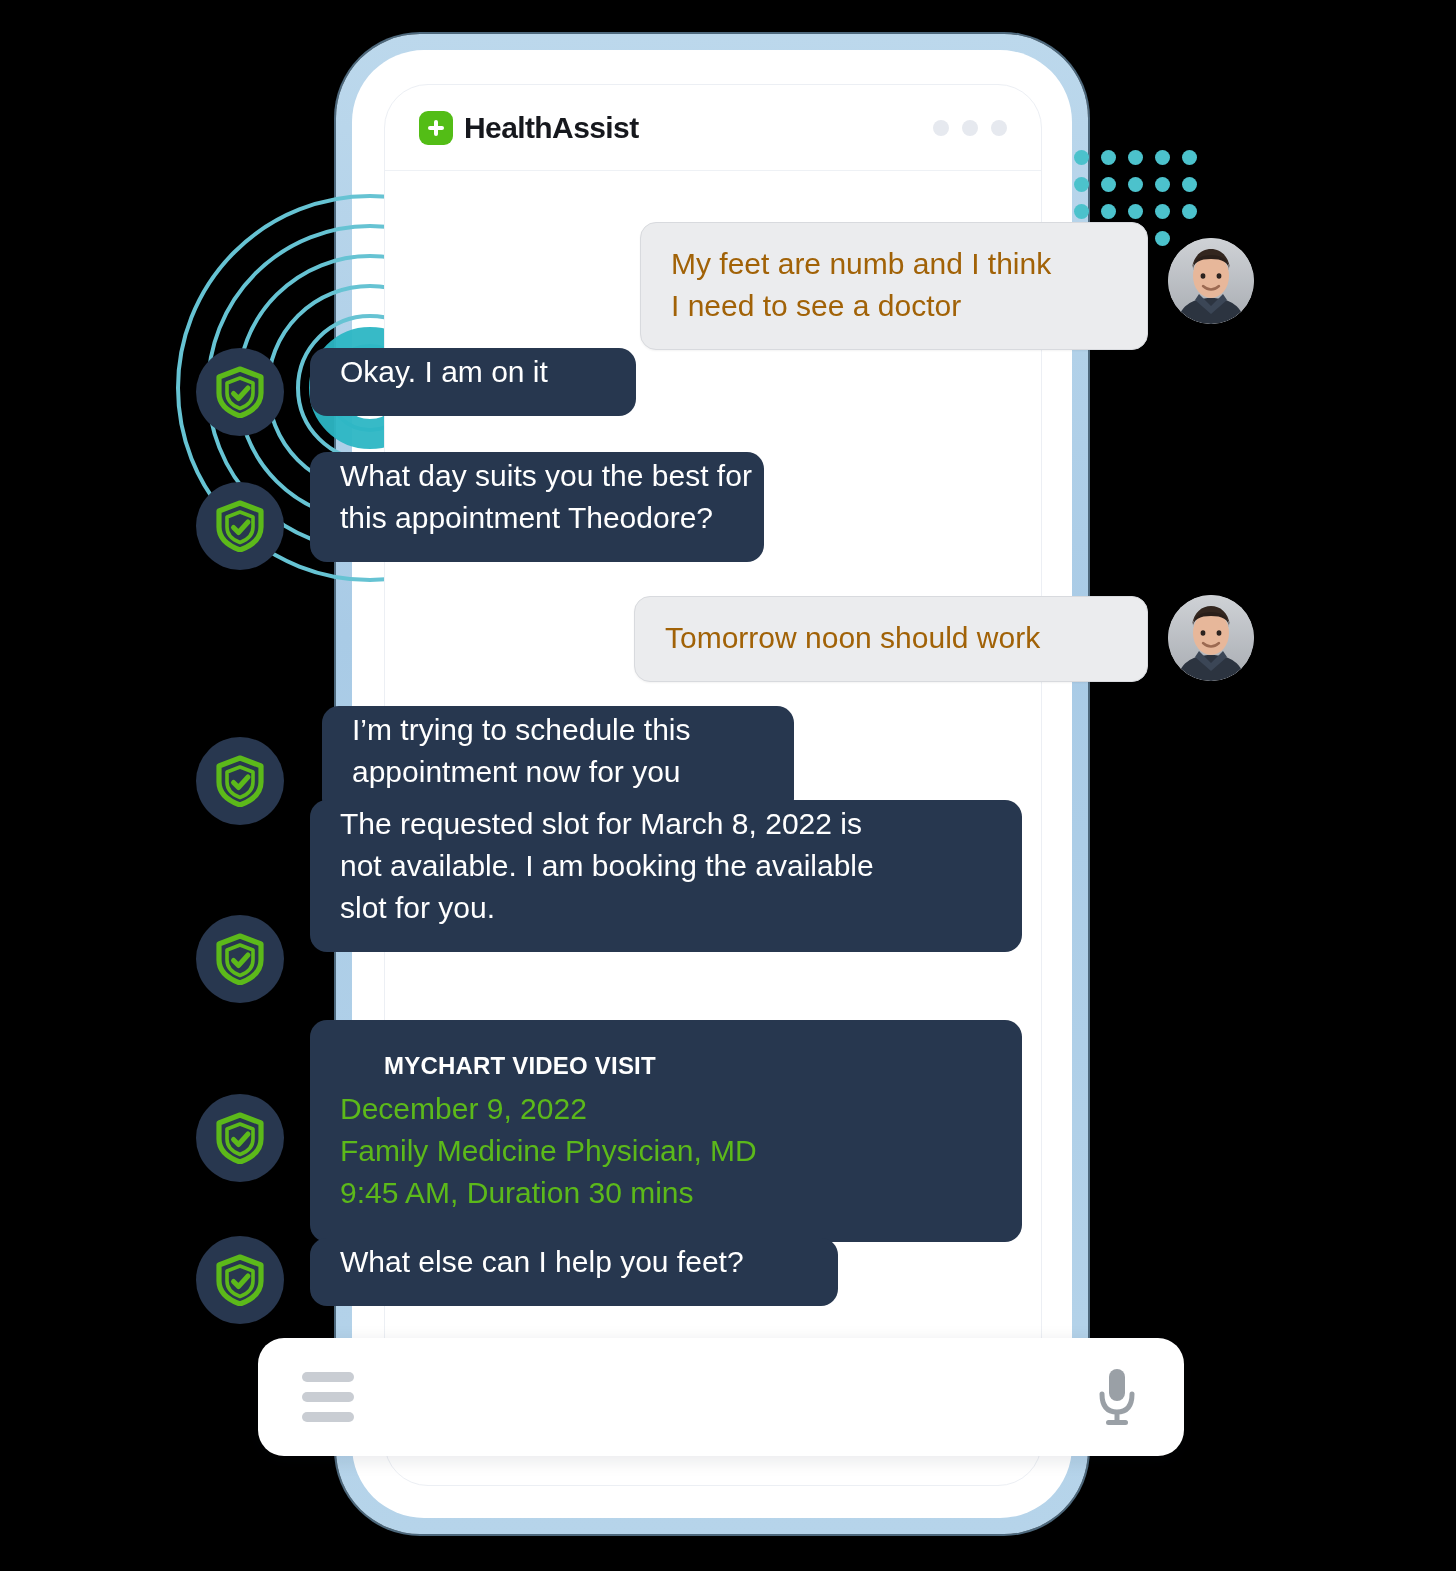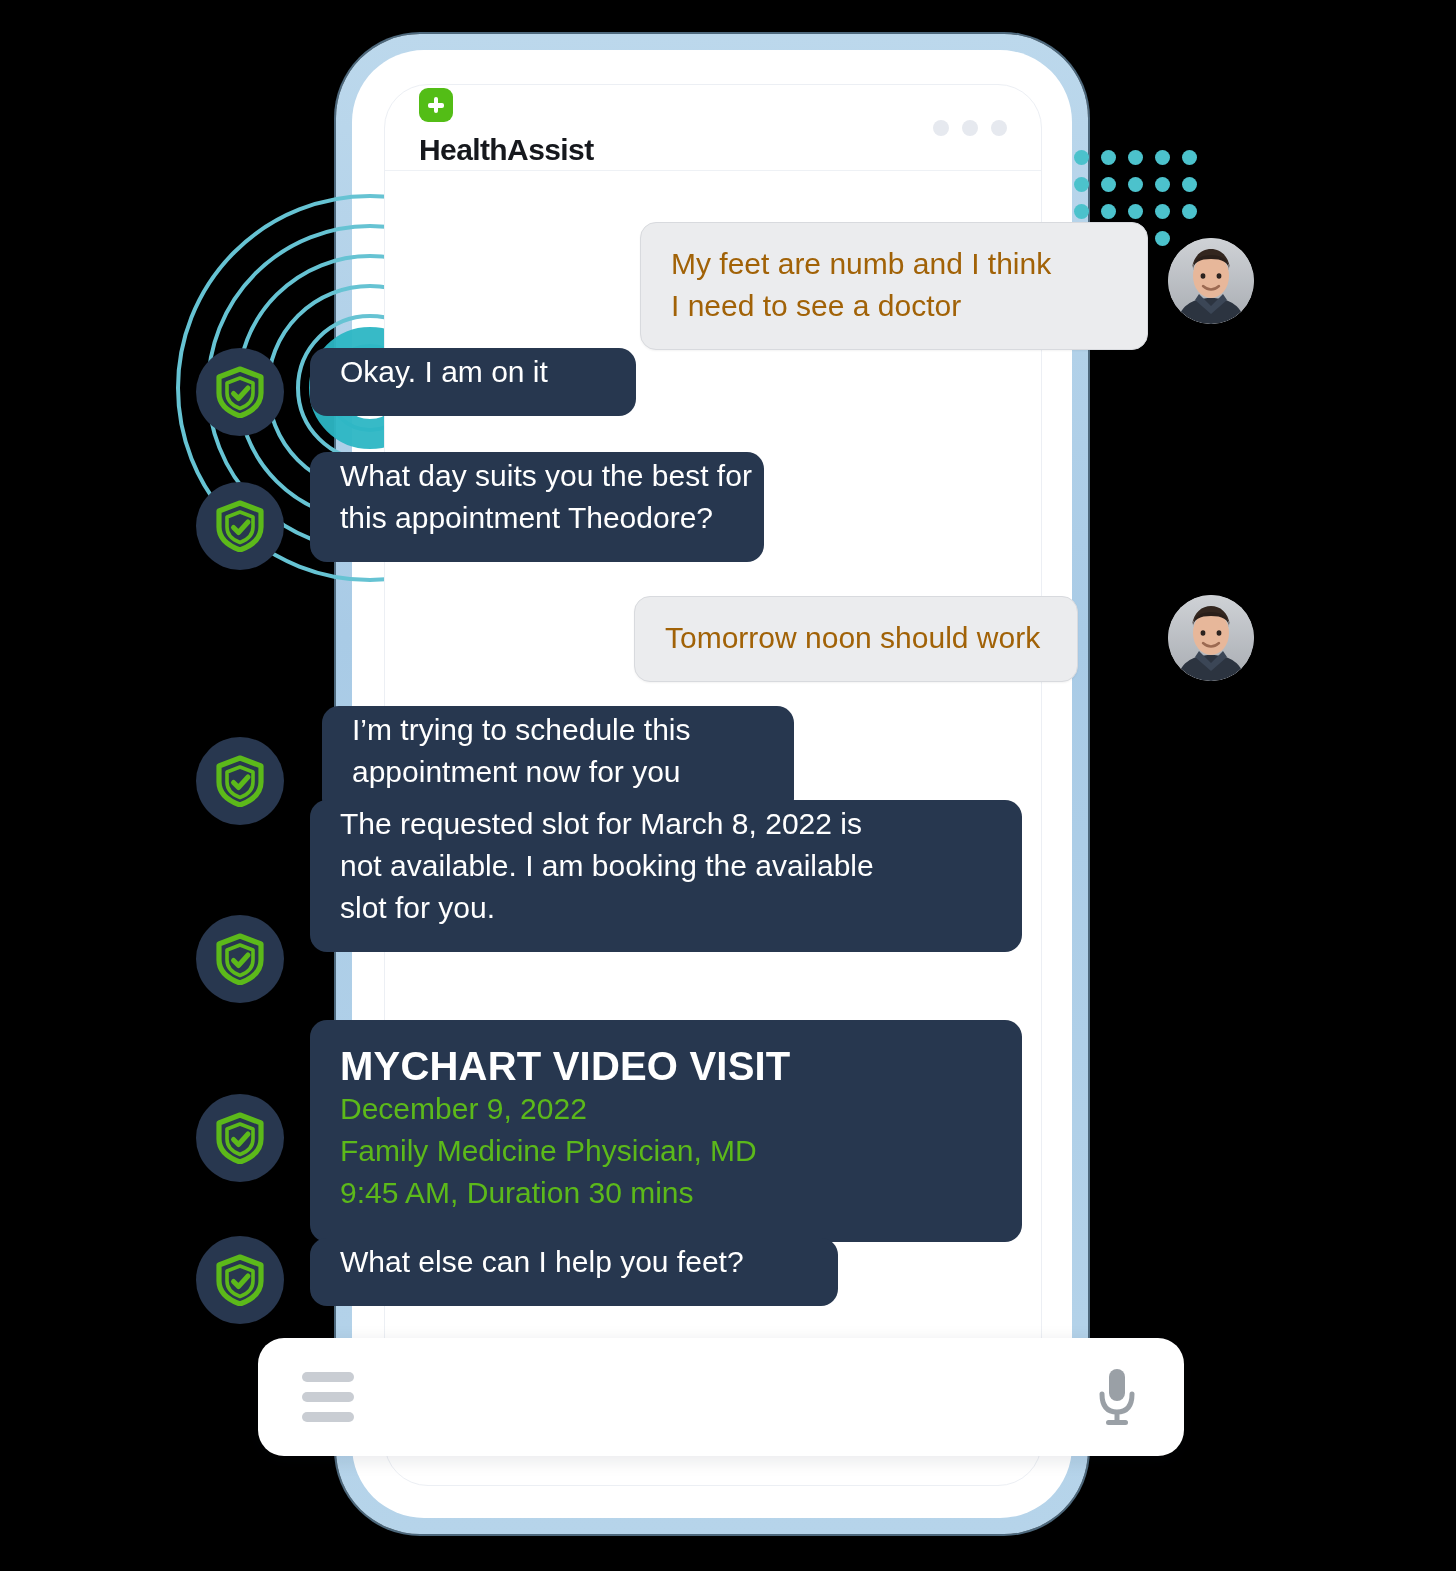--- a/index.html
+++ b/index.html
@@ -54,21 +54,20 @@
     height: 86px;
     border-bottom: 1px solid #eef1f5;
     box-sizing: border-box;
     display: flex;
     align-items: center;
     padding: 0 34px;
   }
   .brand {
     display: flex;
     gap: 11px;
-    flex-direction: column;
   }
   .brand-logo {
     width: 34px; height: 34px;
     border-radius: 9px;
     background: #4cbb17;
     background: #53bd16;
     position: relative;
     flex: 0 0 auto;
   }
   .brand-logo::before, .brand-logo::after {
@@ -163,26 +162,27 @@
     color: #a16207;
     border: 1px solid #d8dade;
     padding: 20px 28px 22px 30px;
     border-radius: 16px;
     box-shadow: 0 1px 2px rgba(0,0,0,.05);
   }
   .bubble .ln { display: block; white-space: nowrap; }
 
   
   .appt-title {
-    font-size: 40px;
+    font-size: 24px;
     font-weight: 700;
     color: #ffffff;
     letter-spacing: 0.2px;
     display: block;
     line-height: 44px;
+    margin-left: 44px;
   }
   .appt-line {
     font-size: 30px;
     color: #5cb91a;
     display: block;
     line-height: 42px;
     white-space: nowrap;
   }
 
   
@@ -325,21 +325,21 @@
       <path d="M26 3 L47 11 V27 C47 39 37 46 26 50 C15 46 5 39 5 27 V11 Z" fill="none" stroke="#5cb91a" stroke-width="5.2" stroke-linejoin="round"></path>
       <path d="M26 12 L39 17 V27 C39 35 33 40 26 42.5 C19 40 13 35 13 27 V17 Z" fill="none" stroke="#5cb91a" stroke-width="3.6" stroke-linejoin="round"></path>
       <path d="M19.5 27.5 L24.5 32.5 L34 22" fill="none" stroke="#5cb91a" stroke-width="5" stroke-linecap="round" stroke-linejoin="round"></path>
     </svg>
   </div>
   <div class="bubble bot" style="left:310px; top:452px; width:454px;">
     <span class="ln">What day suits you the best for</span>
     <span class="ln">this appointment Theodore?</span>
   </div>
 
-  <div class="bubble user" style="left:634px; top:596px; width:444px;">
+  <div class="bubble user" style="left:634px; top:596px; width:514px;">
     <span class="ln">Tomorrow noon should work</span>
   </div>
   <div class="user-av" style="left:1168px; top:595px;">
     <svg viewBox="0 0 86 86" width="86" height="86">
       <defs>
         <clipPath id="c2">
             <circle cx="43" cy="43" r="43"></circle>
           </clipPath>
         <linearGradient id="bg2" x1="0" y1="0" x2="0" y2="1">
           <stop offset="0" stop-color="#cfd2d6"></stop>

